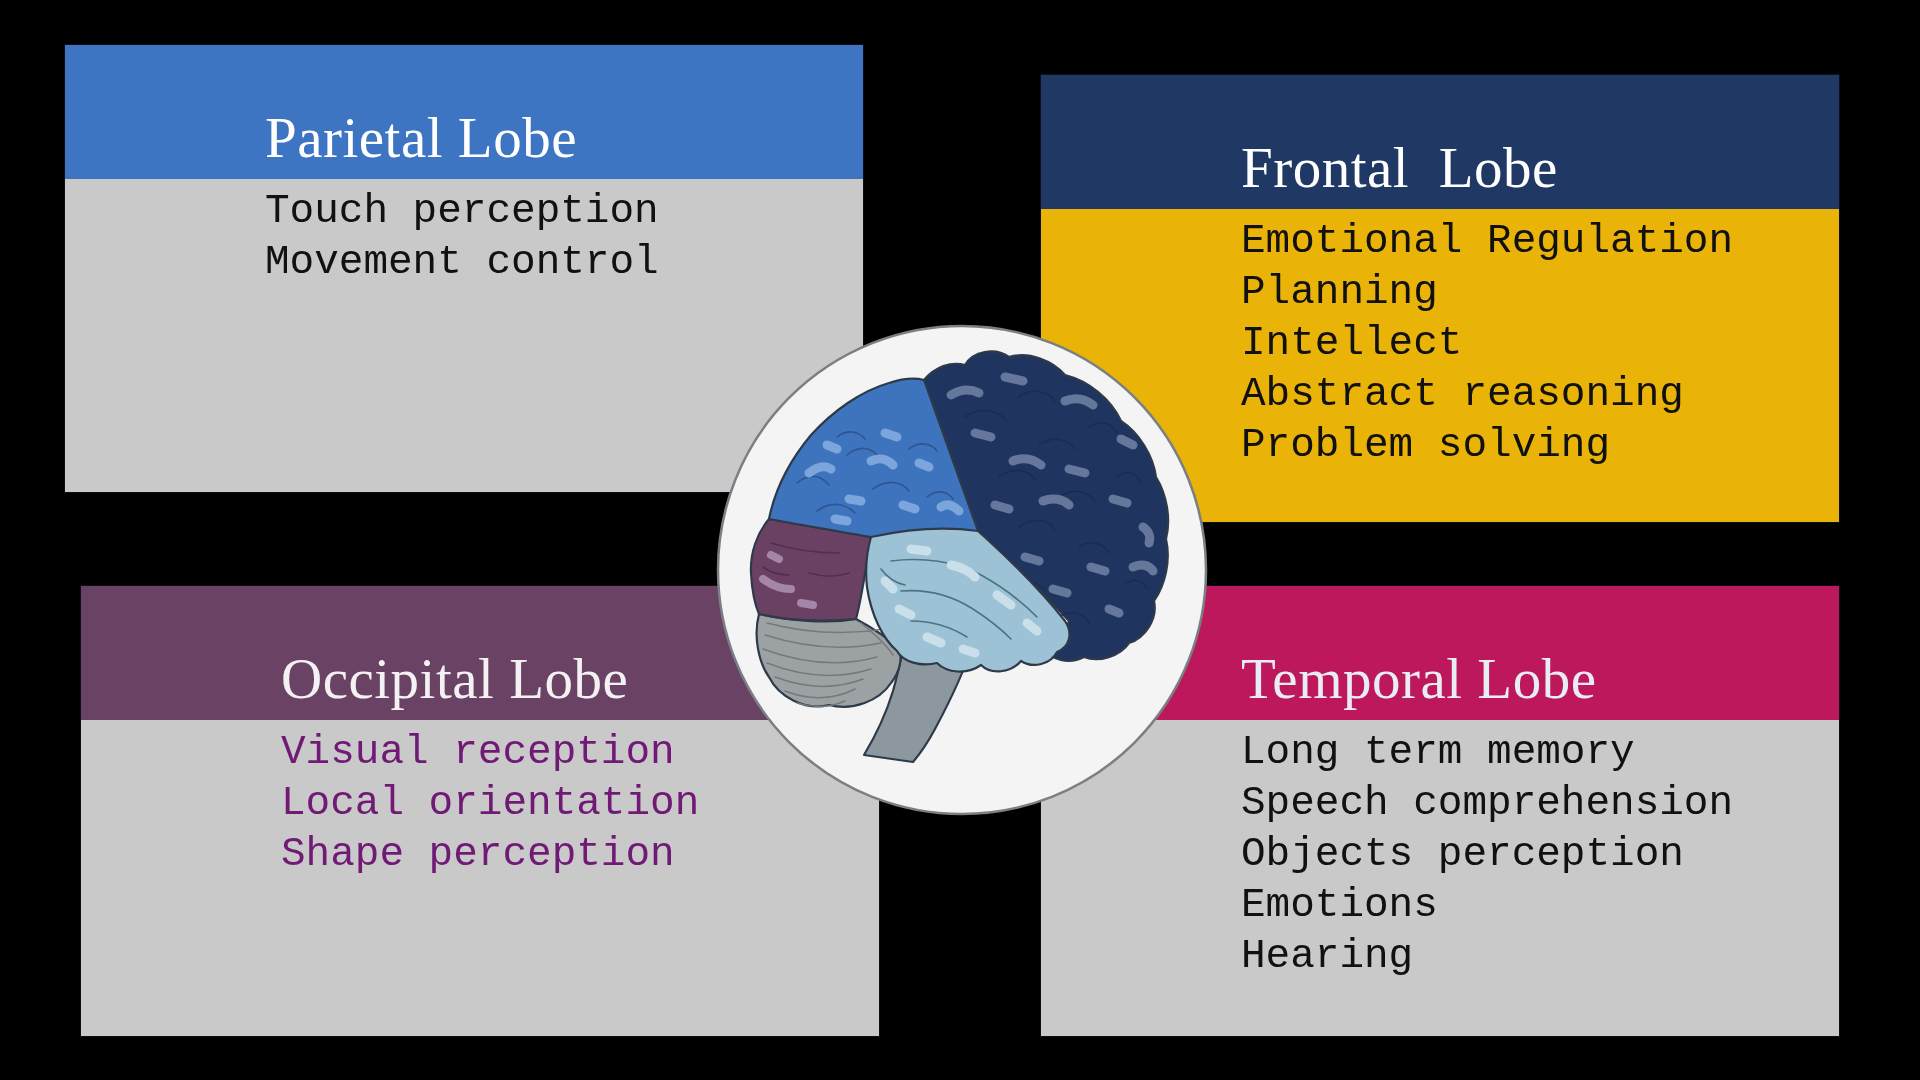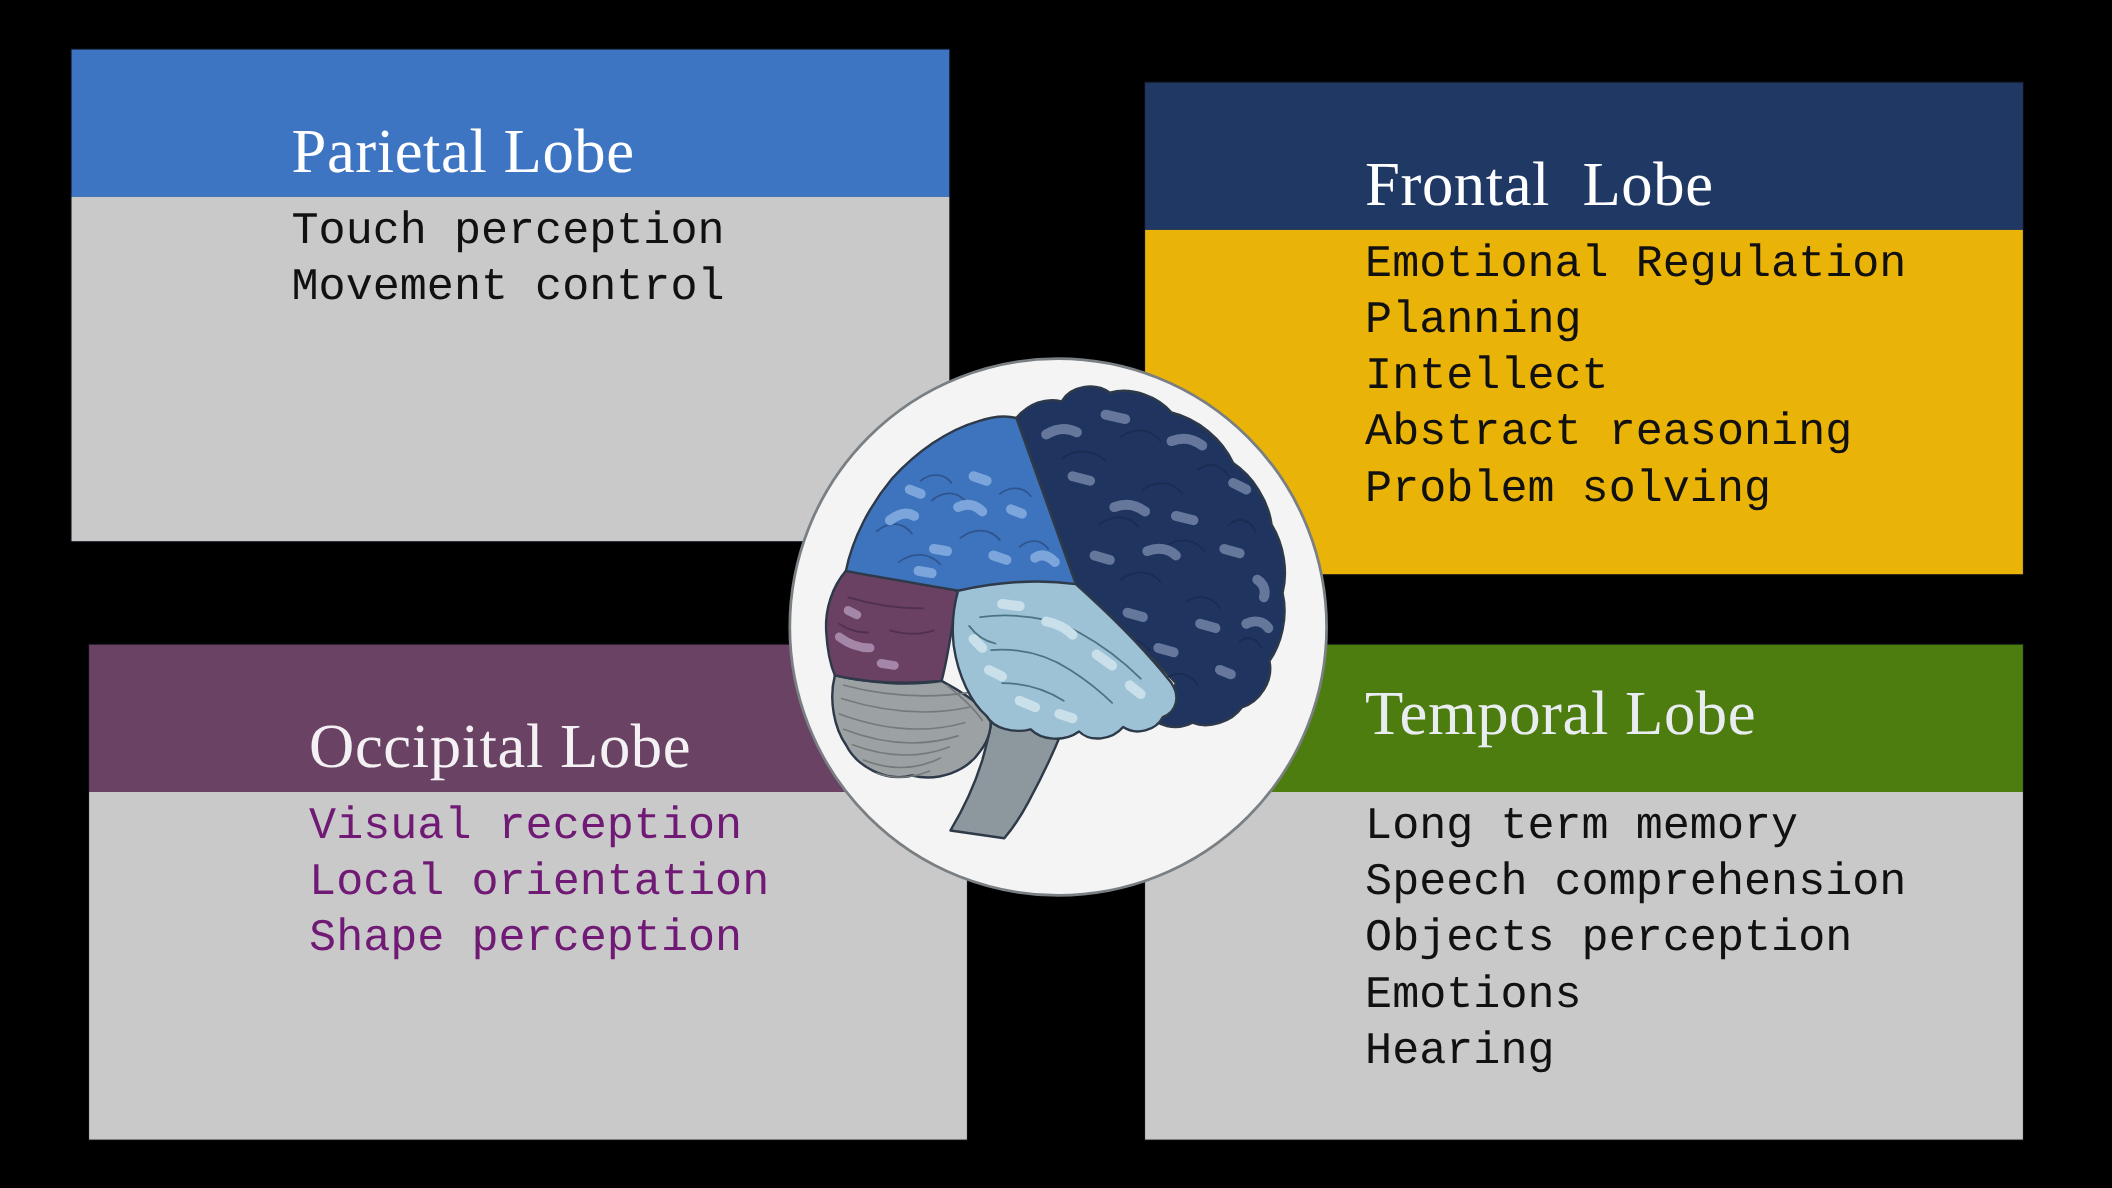--- a/index.html
+++ b/index.html
@@ -87,21 +87,21 @@
       <h2 class="panel-title" style="color: rgb(244, 241, 244);">Occipital Lobe</h2>
     </header>
     <div class="panel-body" style="background-color: rgb(201, 201, 202); color: #701a75;">
       <div class="list-item">Visual reception</div>
       <div class="list-item">Local orientation</div>
       <div class="list-item">Shape perception</div>
     </div>
   </section>
 
   <section class="panel panel--temporal">
-    <header class="panel-header" style="background-color: #4d7c0f; align-items: center;">
+    <header class="panel-header" style="background-color: #be185d;">
       <h2 class="panel-title" style="color: rgb(233, 237, 241);">Temporal Lobe</h2>
     </header>
     <div class="panel-body" style="background-color: rgb(201, 201, 202); color: rgb(17, 17, 17);">
       <div class="list-item">Long term memory</div>
       <div class="list-item">Speech comprehension</div>
       <div class="list-item">Objects perception</div>
       <div class="list-item">Emotions</div>
       <div class="list-item">Hearing</div>
     </div>
   </section>

